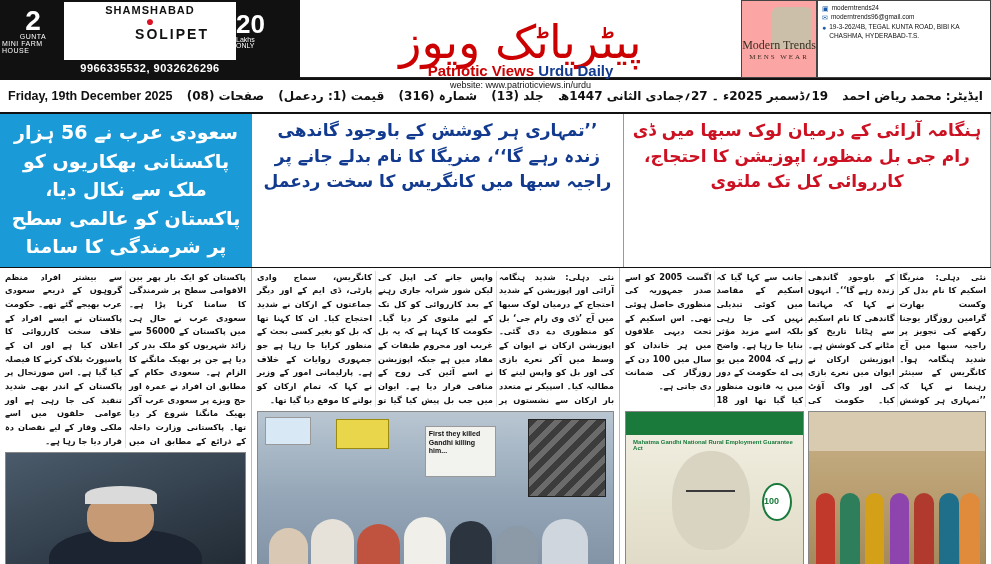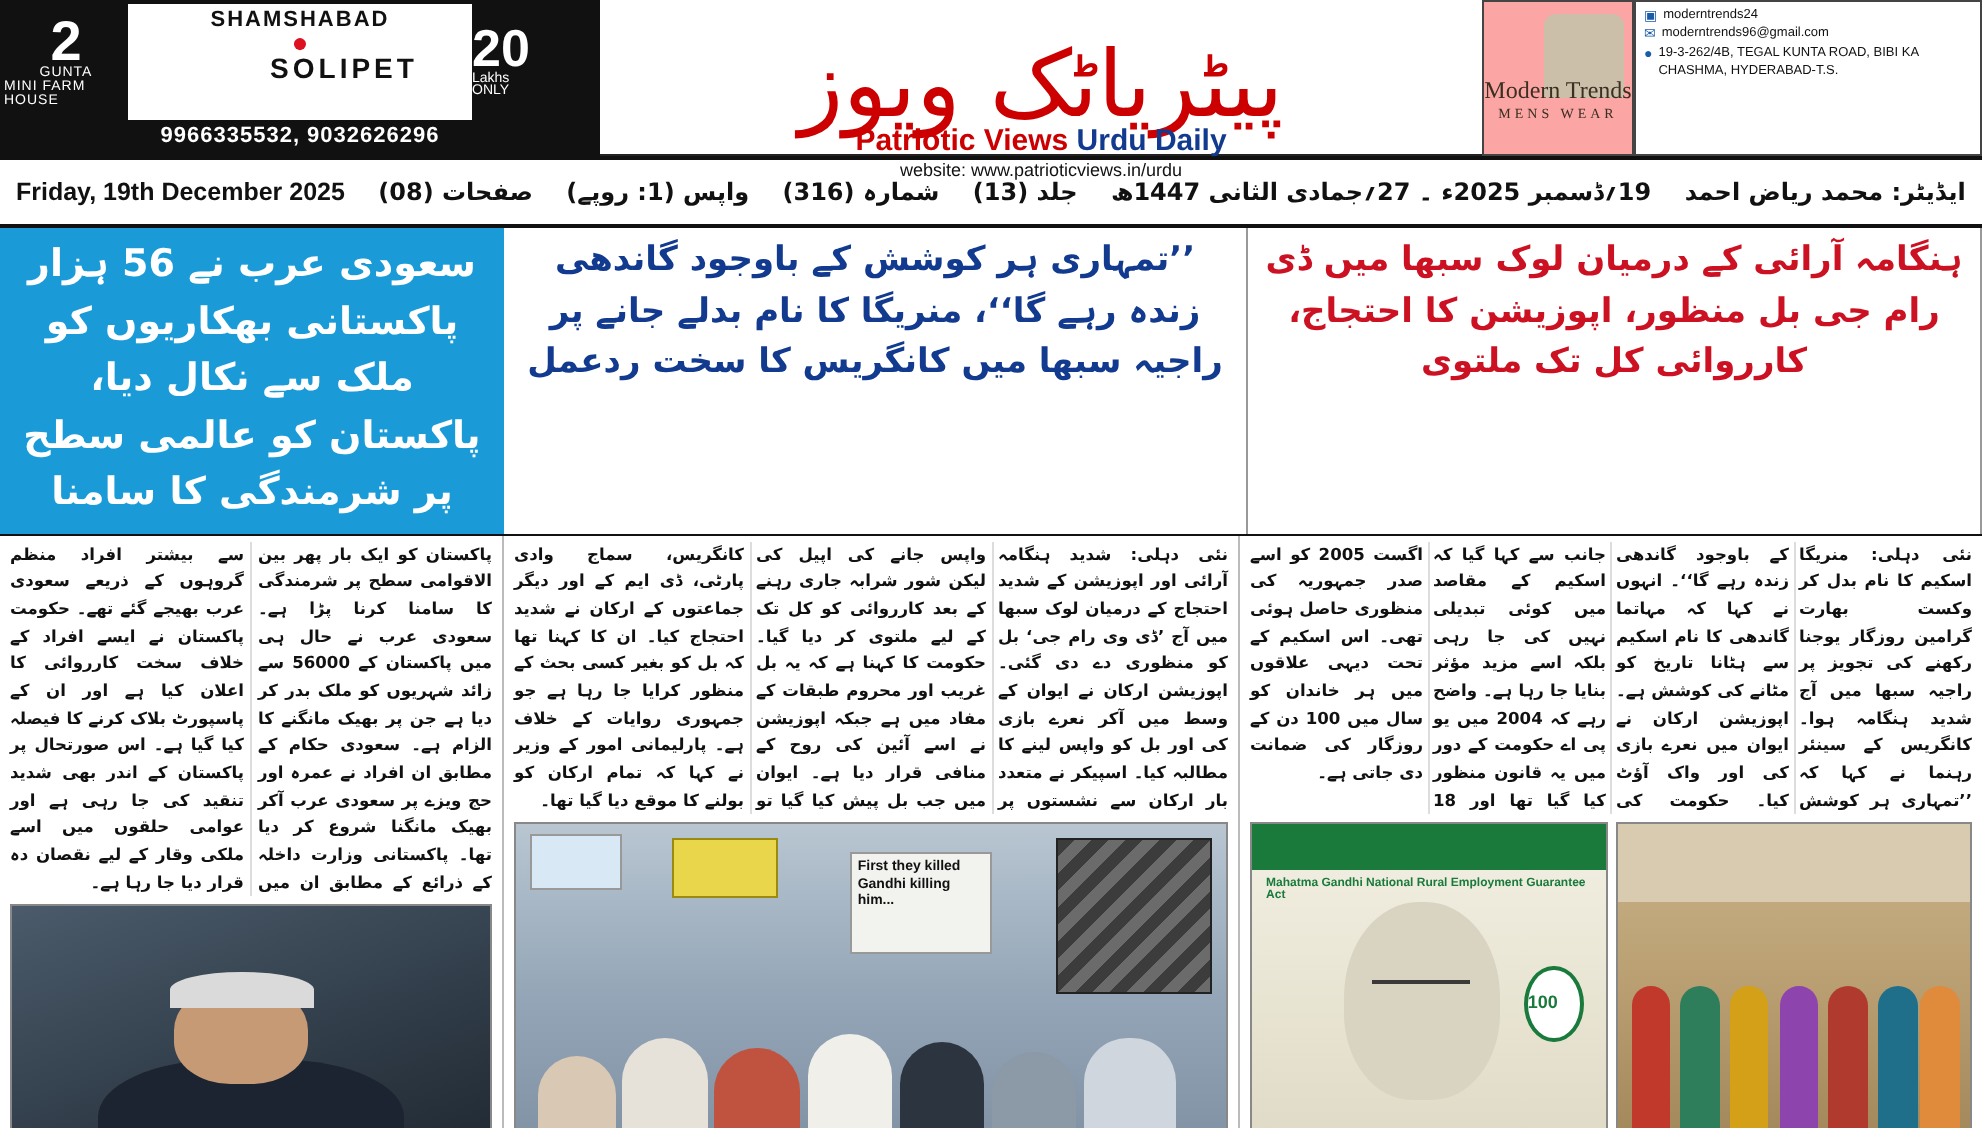--- a/index.html
+++ b/index.html
@@ -184,21 +184,21 @@
           <span class="ic">●</span>
           <span class="addr">19-3-262/4B, TEGAL KUNTA ROAD, BIBI KA CHASHMA, HYDERABAD-T.S.</span>
         </div>
       </div>
     </div>
   </div>
 
   <div class="infobar">
     <span>Friday, 19th December 2025</span>
     <span class="urdu">صفحات (08)</span>
-    <span class="urdu">واپس (1: روپے)</span>
+    <span class="urdu">قیمت (1: ردعمل)</span>
     <span class="urdu">شمارہ (316)</span>
     <span class="urdu">جلد (13)</span>
     <span class="urdu">19؍ڈسمبر 2025ء ۔ 27؍جمادی الثانی 1447ھ</span>
     <span class="urdu">ایڈیٹر: محمد ریاض احمد</span>
   </div>
 
   <div class="headband">
     <div class="hb-col hb-left">
       <div class="h">سعودی عرب نے 56 ہزار پاکستانی بھکاریوں کو ملک سے نکال دیا، پاکستان کو عالمی سطح پر شرمندگی کا سامنا</div>
     </div>

